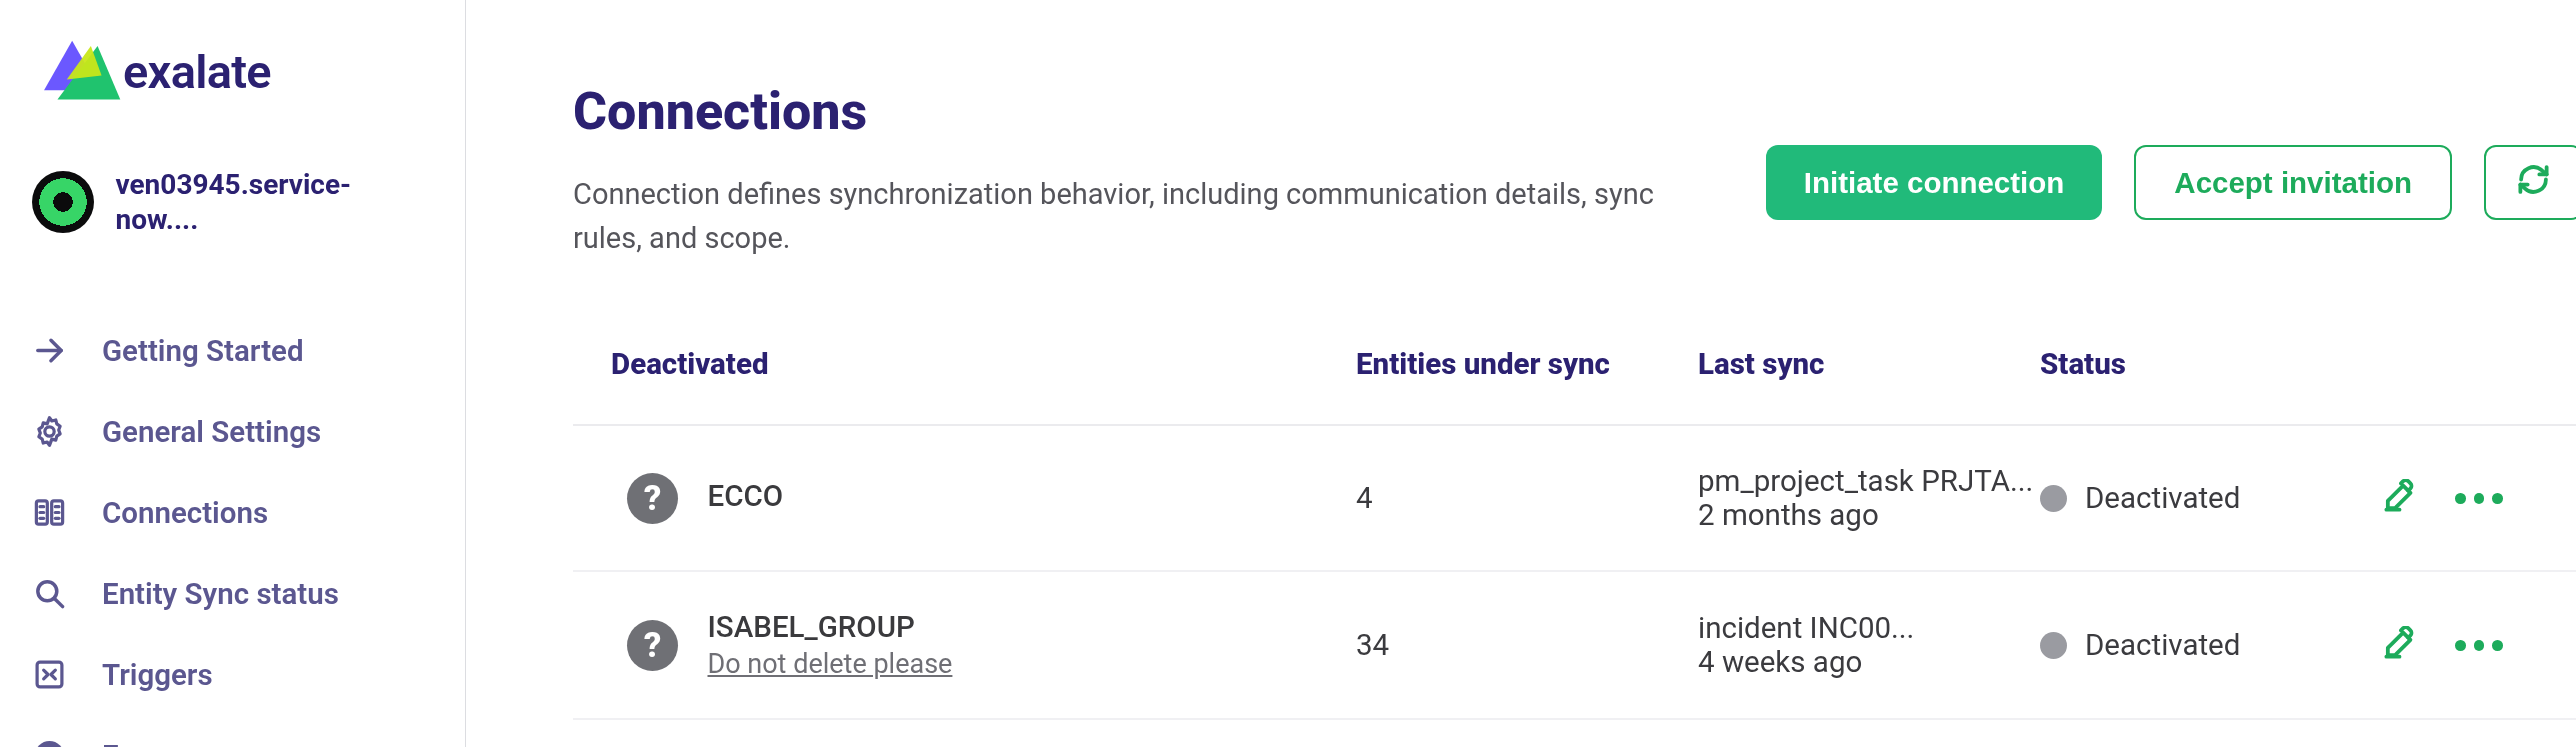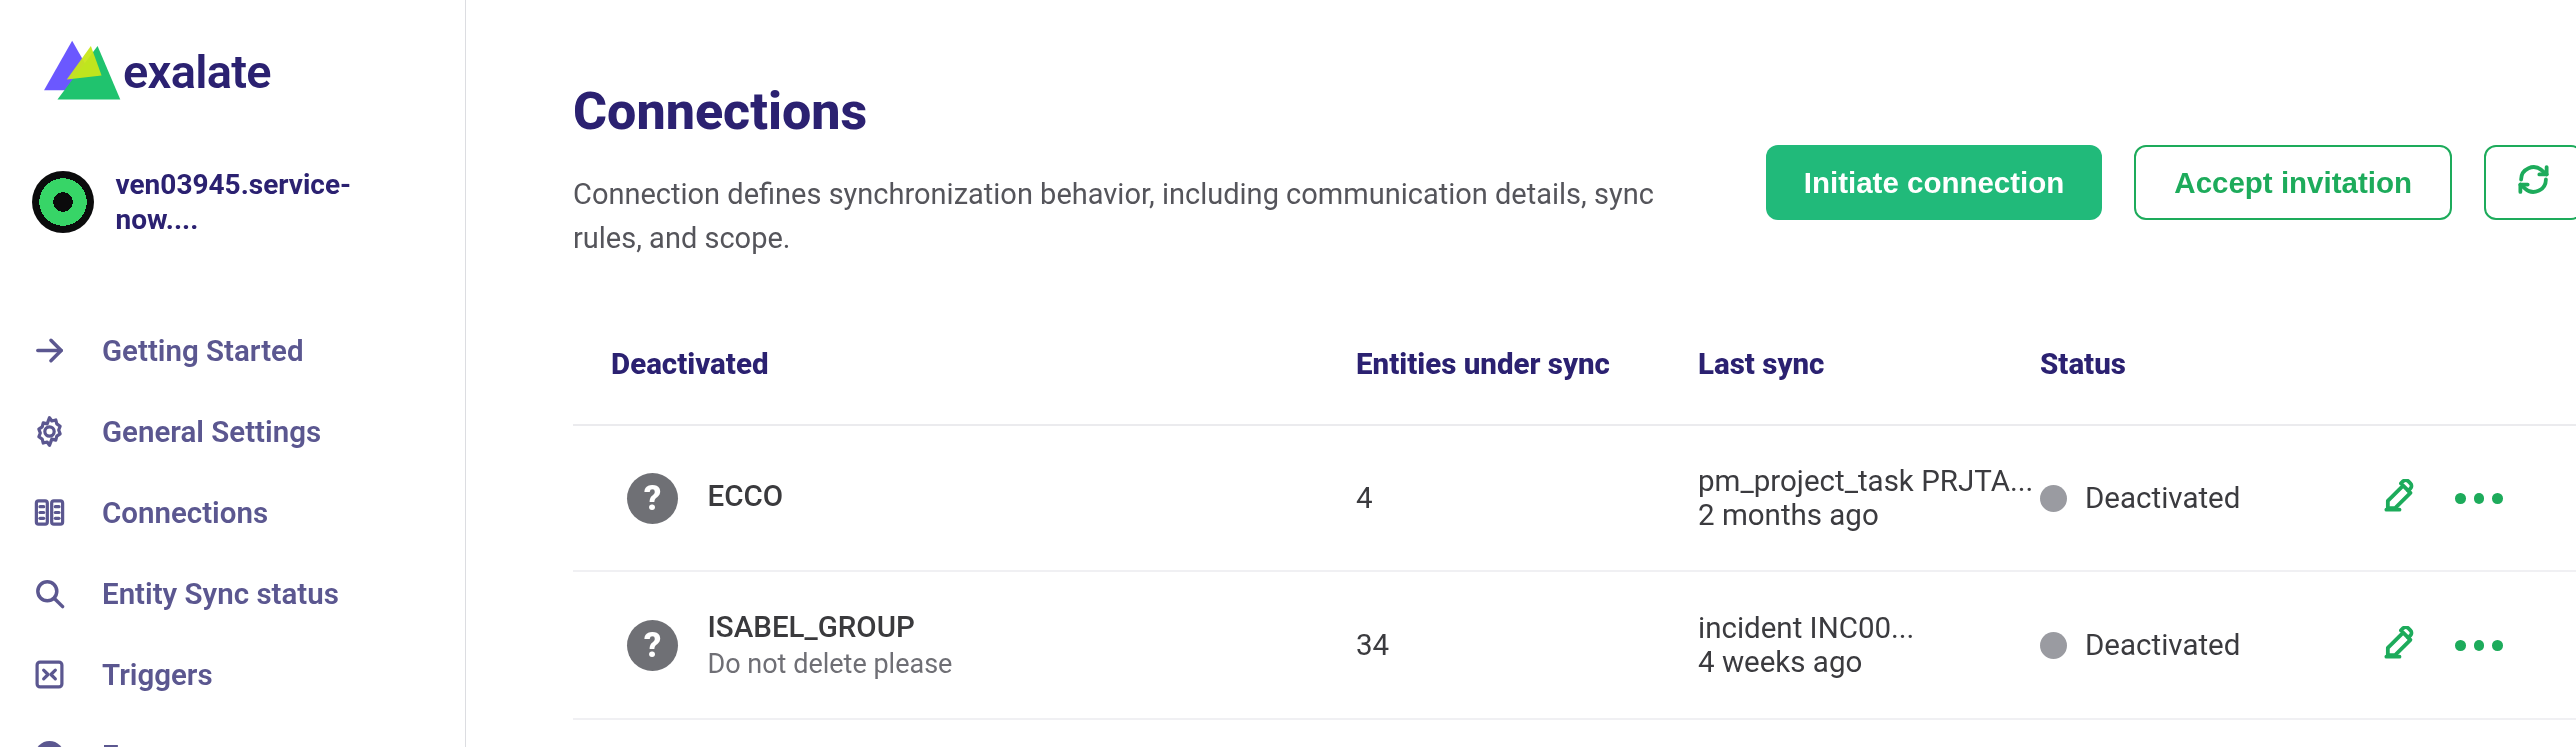--- a/index.html
+++ b/index.html
@@ -130,21 +130,21 @@
     .conn-cell{display:flex;align-items:center;gap:29.5px;padding-left:16px;}
     .help-circle{
       width:51px;height:51px;border-radius:50%;
       background:#6f7075;
       color:#fff;
       display:flex;align-items:center;justify-content:center;
       font-size:35px;font-weight:800;
       flex:0 0 51px;
     }
     .conn-name{font-size:29.5px;color:#3a3a3d;font-weight:500;}
-    .conn-desc{font-size:27px;color:#6f6f75;margin-top:4px;}
+    .conn-desc{font-size:27px;color:#6f6f75;margin-top:4px;text-decoration:underline;}
     .cell{font-size:29.5px;color:#3b3b3f;}
     .status-cell{display:flex;align-items:center;gap:18px;}
     .status-dot{
       width:27px;height:27px;border-radius:50%;
       background:var(--gray-circle);
       flex:0 0 27px;
     }
     .row-actions{display:flex;align-items:center;gap:38px;justify-content:flex-start;}
     .act-icon{cursor:pointer;}
     .act-icon svg{width:35px;height:35px;}

